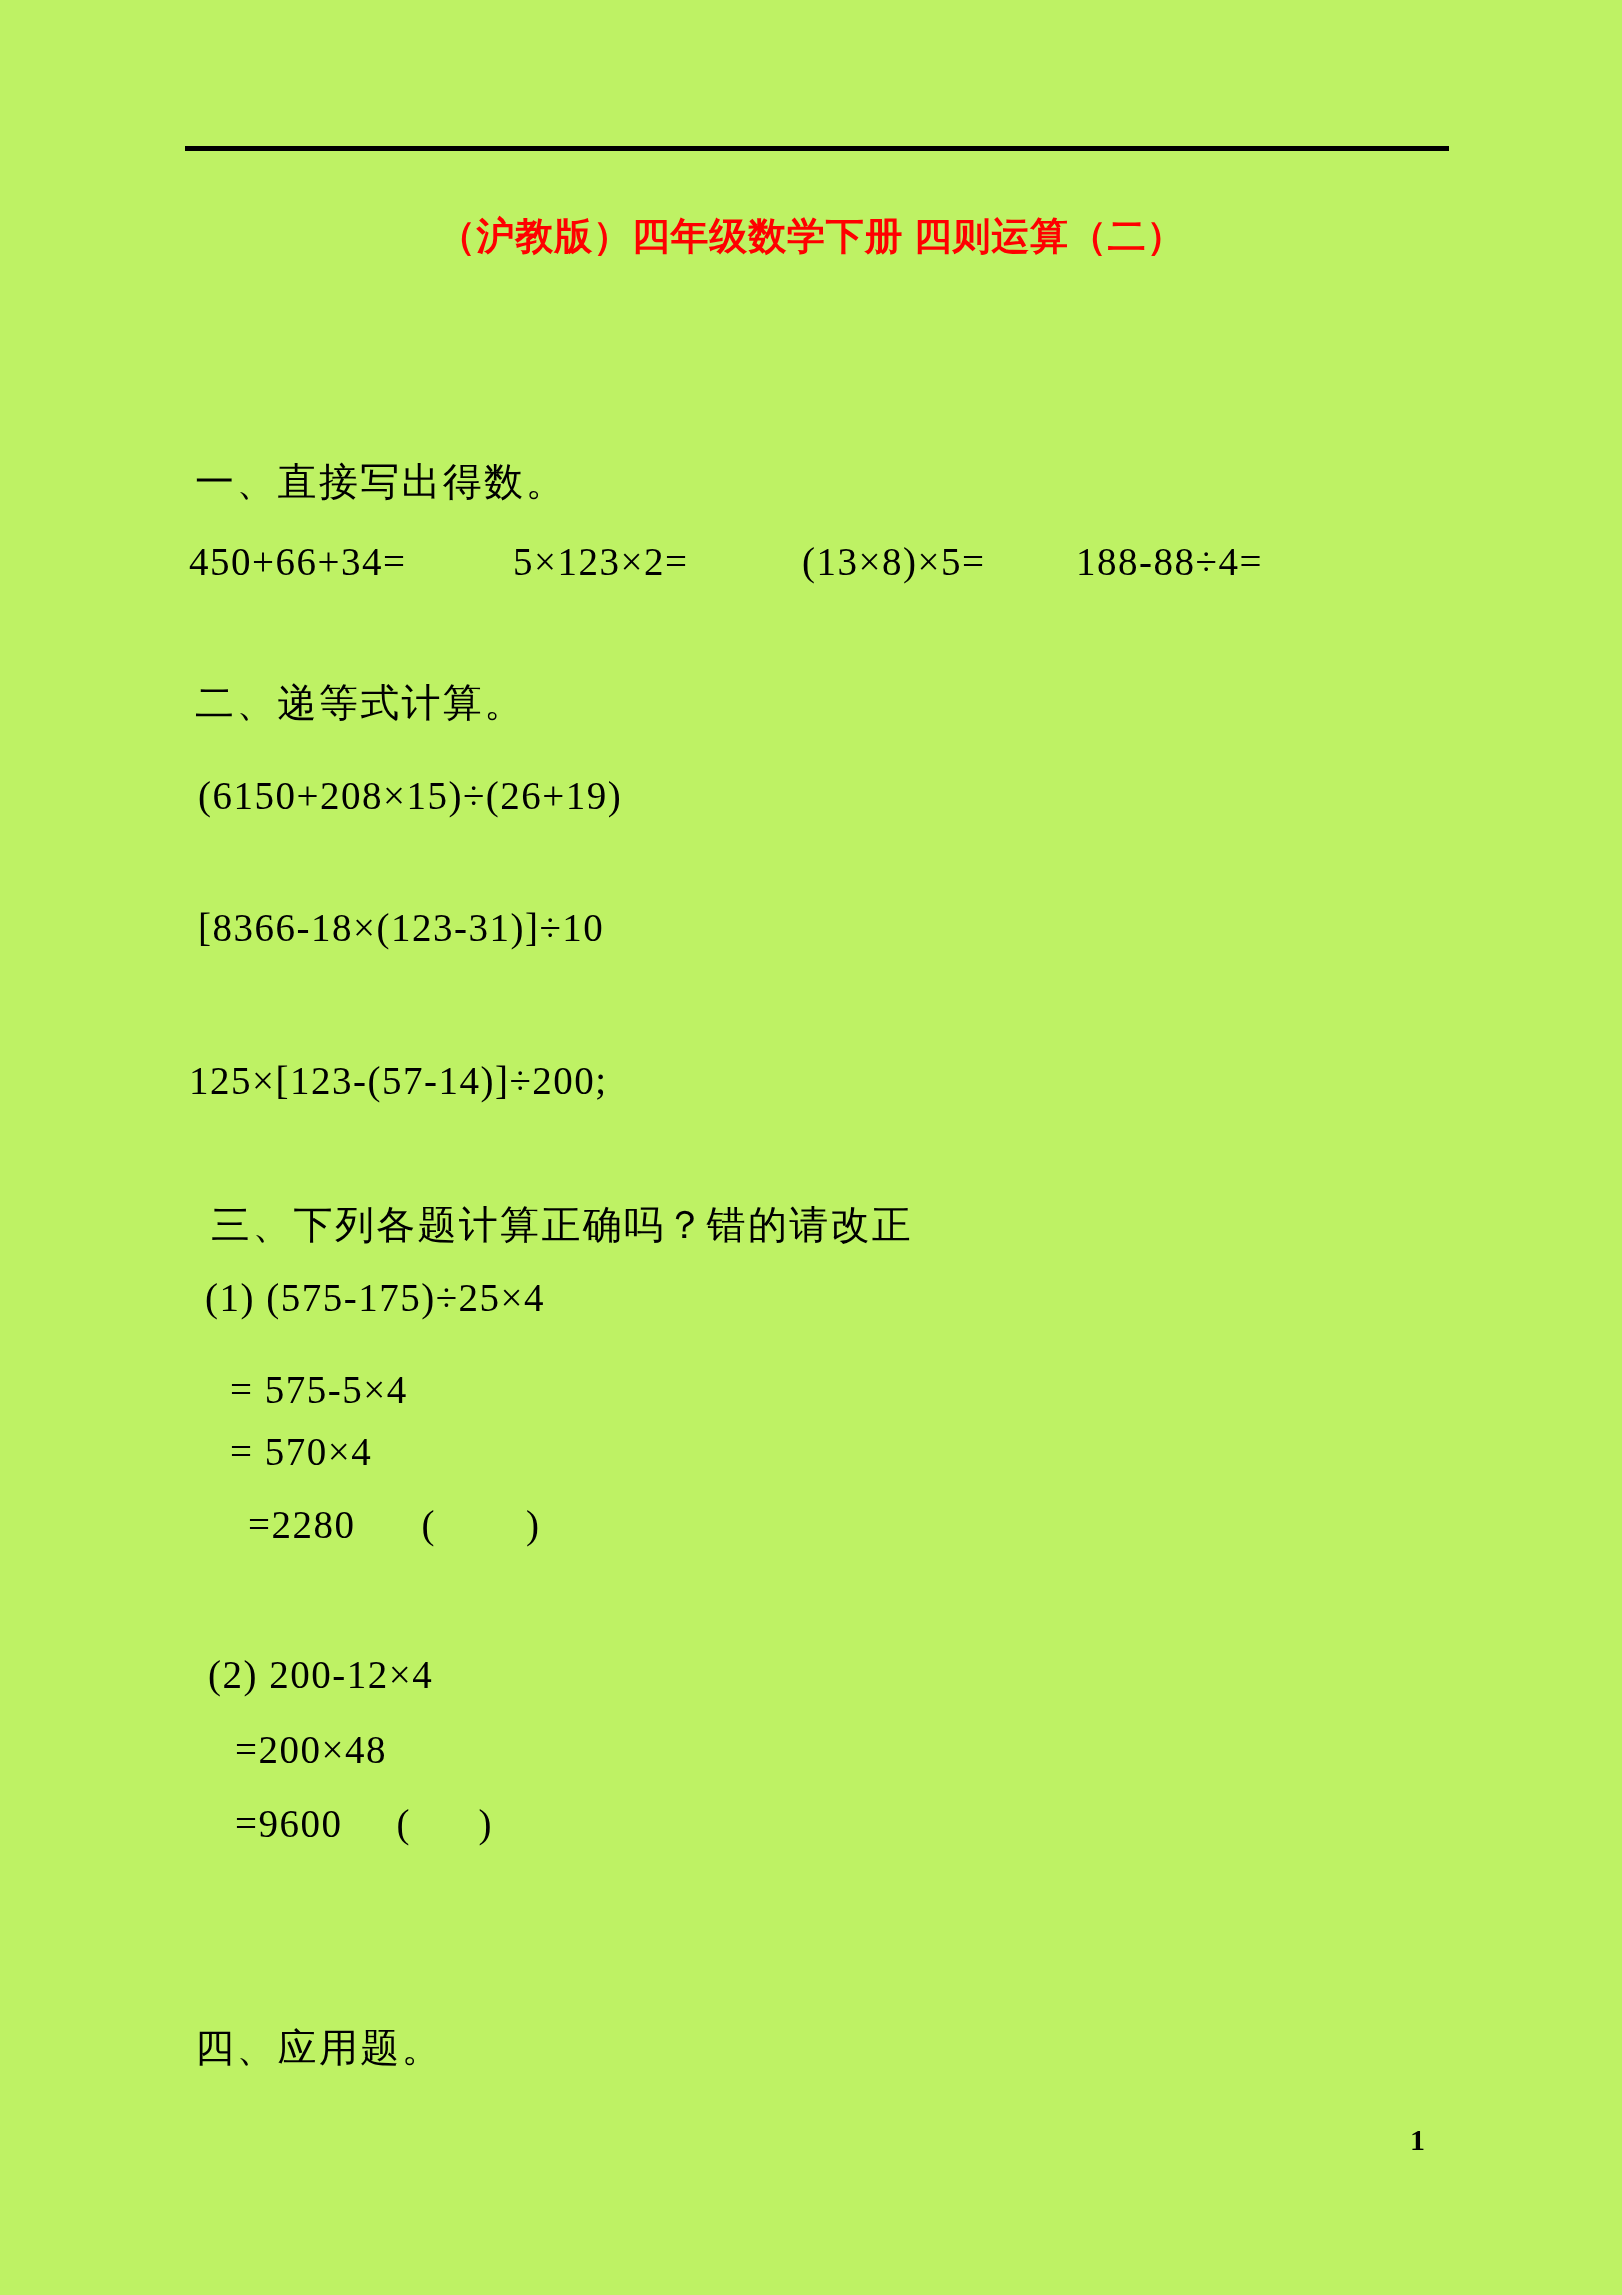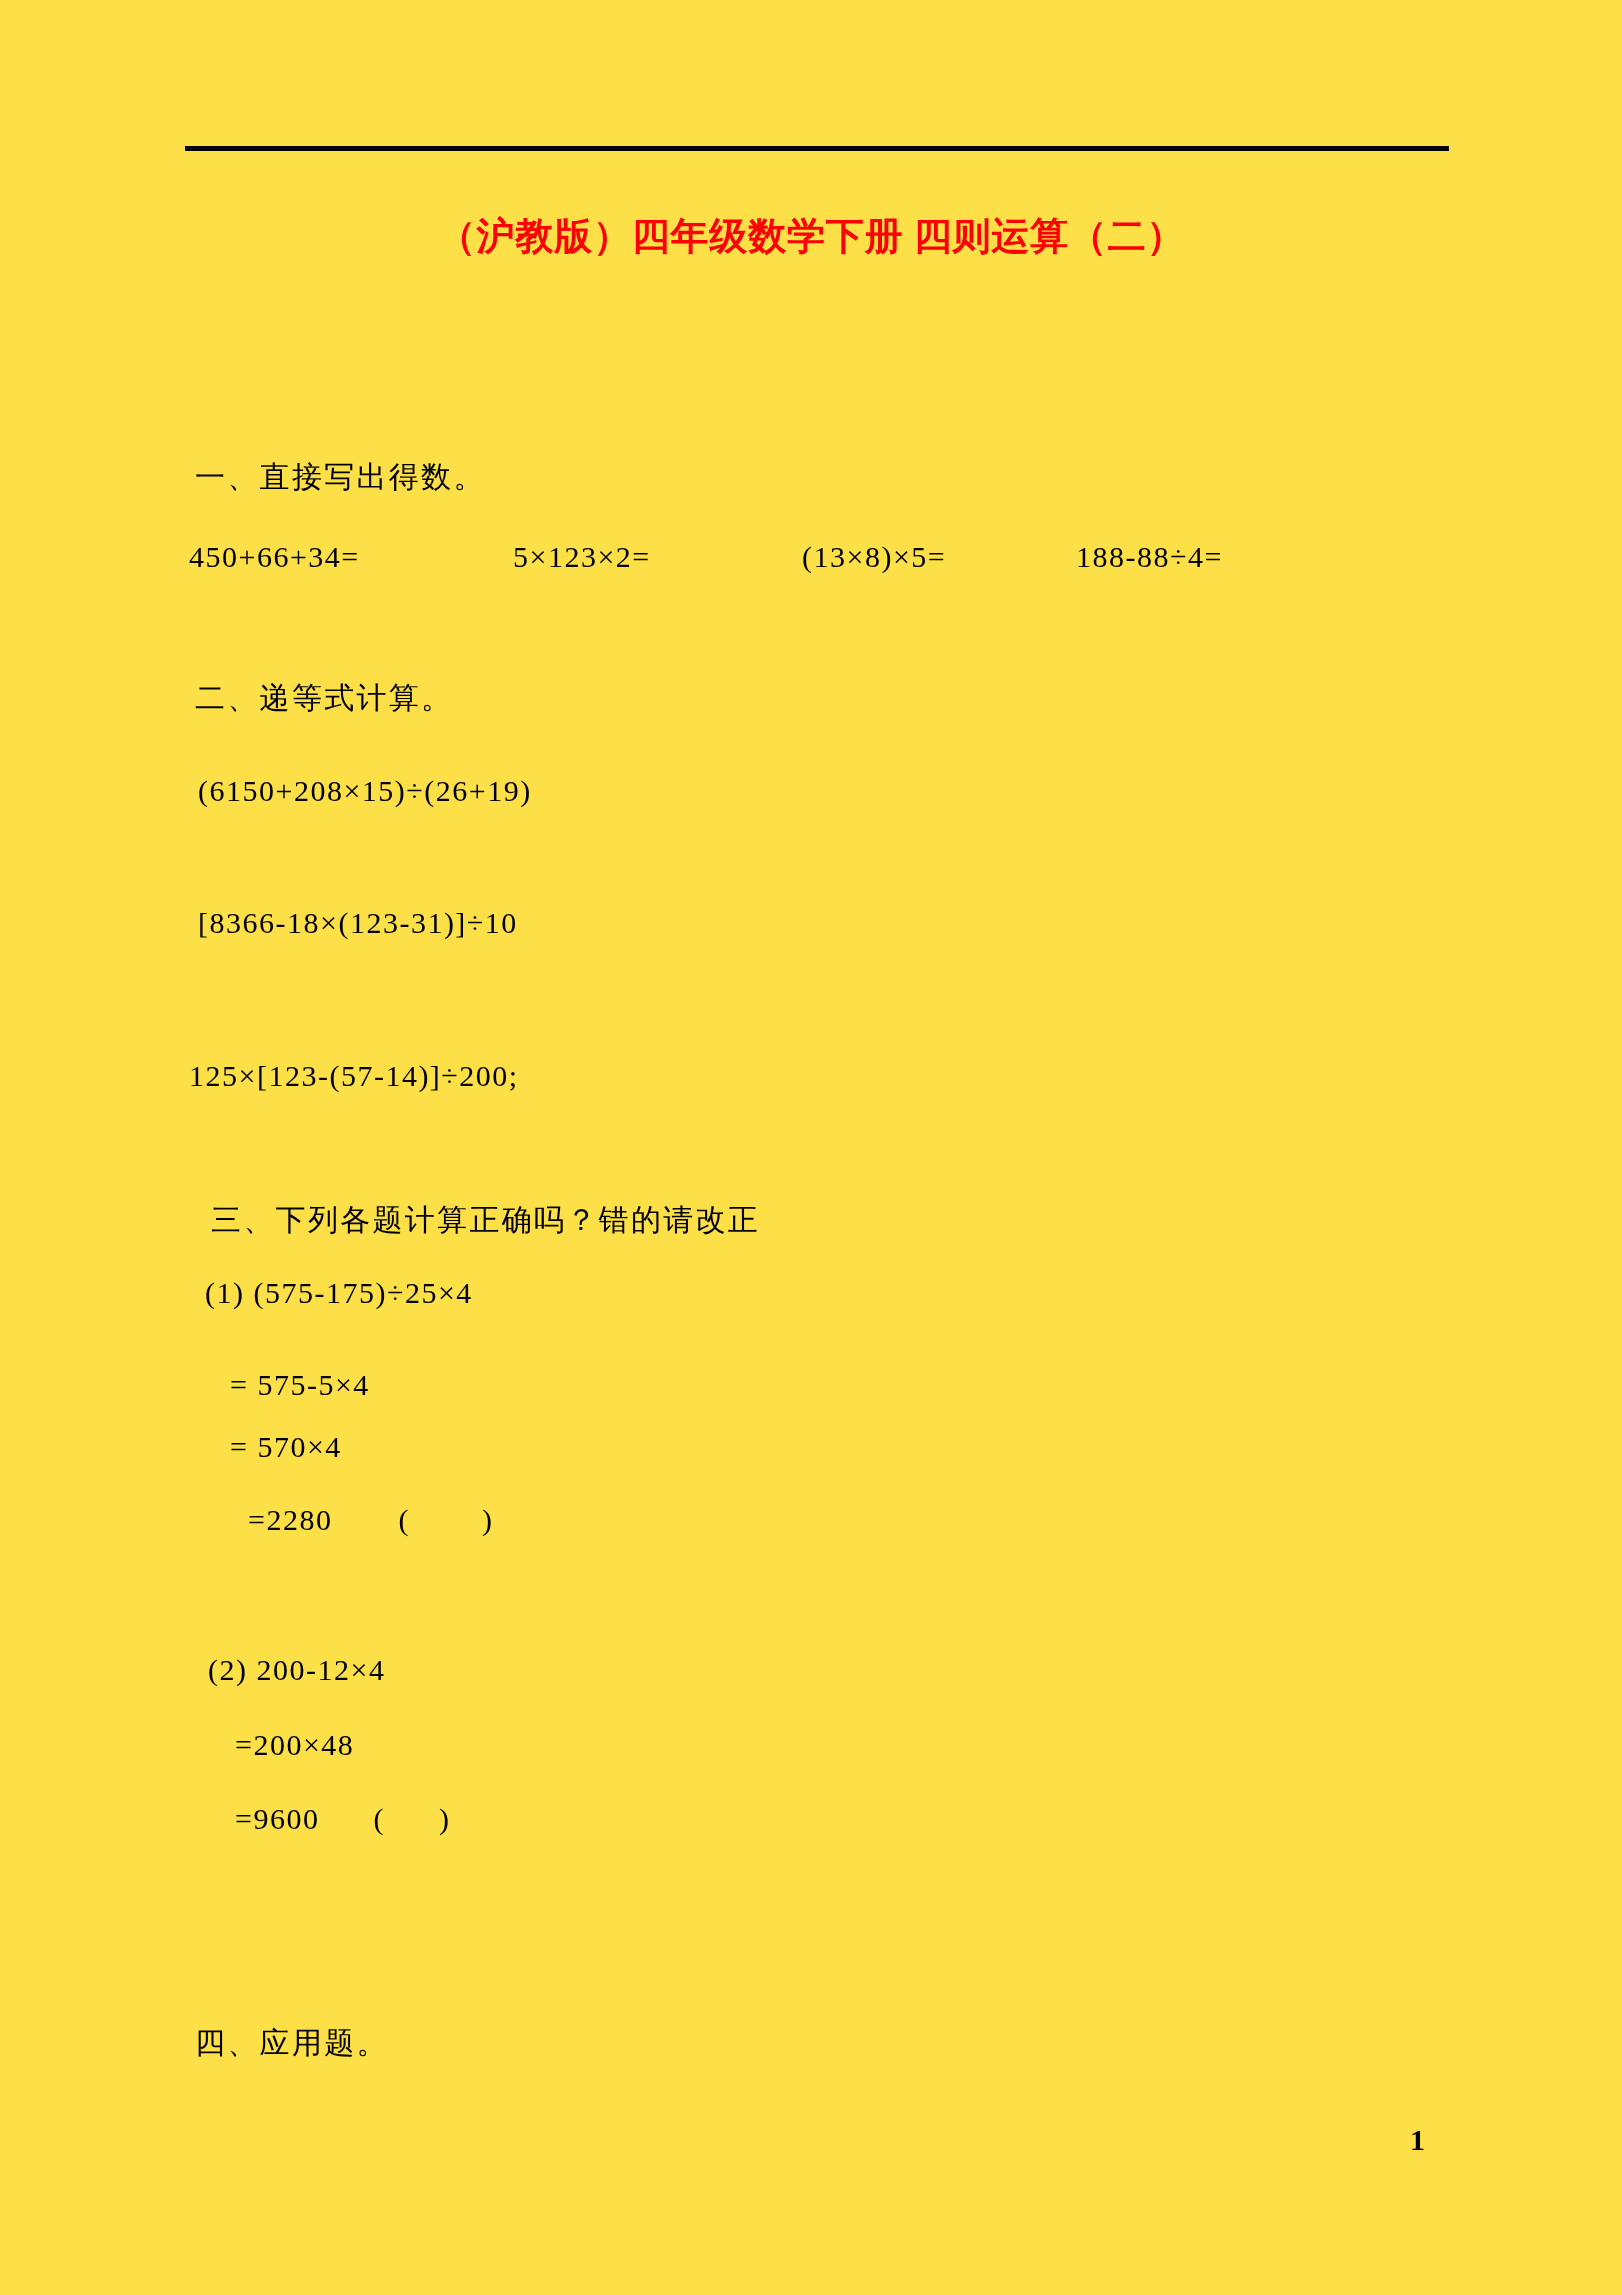--- a/index.html
+++ b/index.html
@@ -1,20 +1,20 @@
 <!DOCTYPE html>
 <html style="font-size:12px"><head>
 <meta charset="utf-8">
 <style>
   html, body { margin: 0; padding: 0; background: #ffffff; }
   .page {
     position: relative;
     width: 1623px;
     height: 2295px;
-    background: #fde047;
+    background: #bef264;
     color: #000000;
     font-family: "Liberation Serif", "DejaVu Serif", serif;
     overflow: hidden;
   }
   .rule {
     position: absolute;
     left: 185px;
     top: 146px;
     width: 1264px;
     height: 4.5px;
@@ -25,21 +25,21 @@
     left: 0;
     top: 211px;
     width: 100%;
     text-align: center;
     font-size: 38px;
     font-weight: bold;
     letter-spacing: 0.8px;
   }
   .line {
     position: absolute;
-    font-size: 30px;
+    font-size: 39px;
     line-height: 1.2;
     white-space: pre;
     letter-spacing: 1.5px;
   }
   .heading { letter-spacing: 2.3px; }
   
   .h1   { left: 195px;  top: 459px;  }
   .p0   { left: 189px;  top: 539px;  }
   .p1   { left: 513px;  top: 539px;  }
   .p2   { left: 802px; top: 539px;  }

